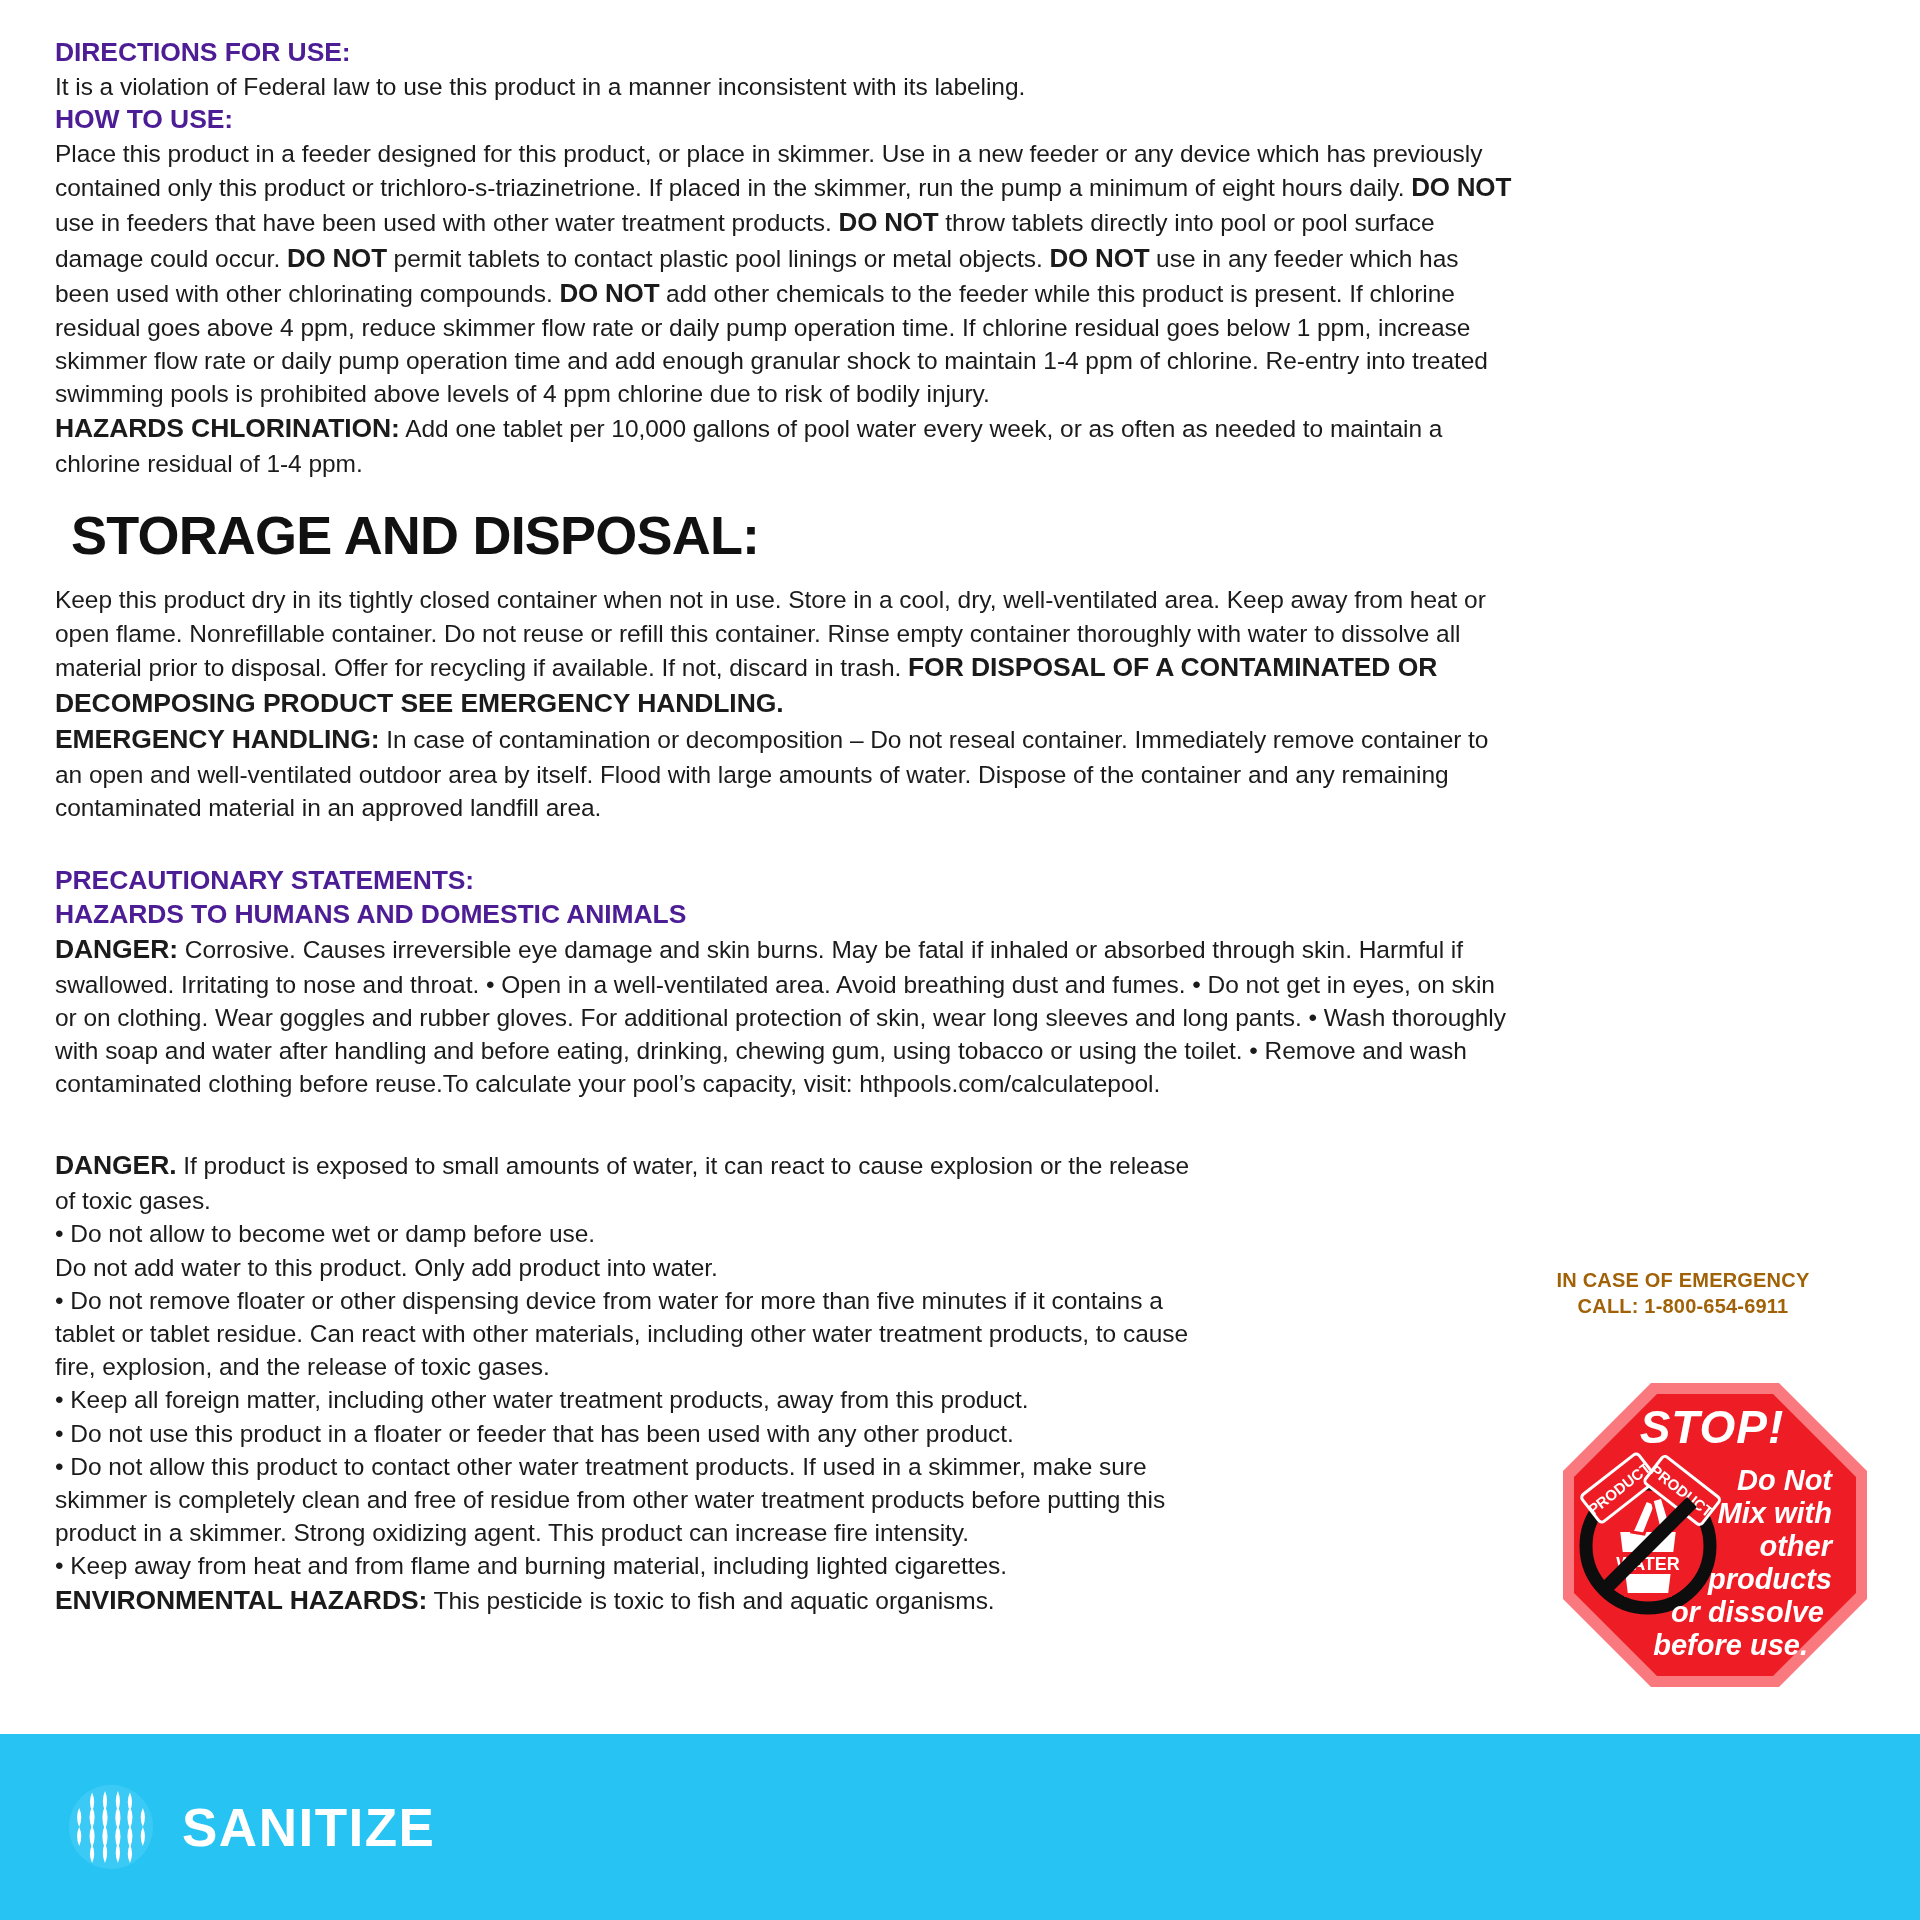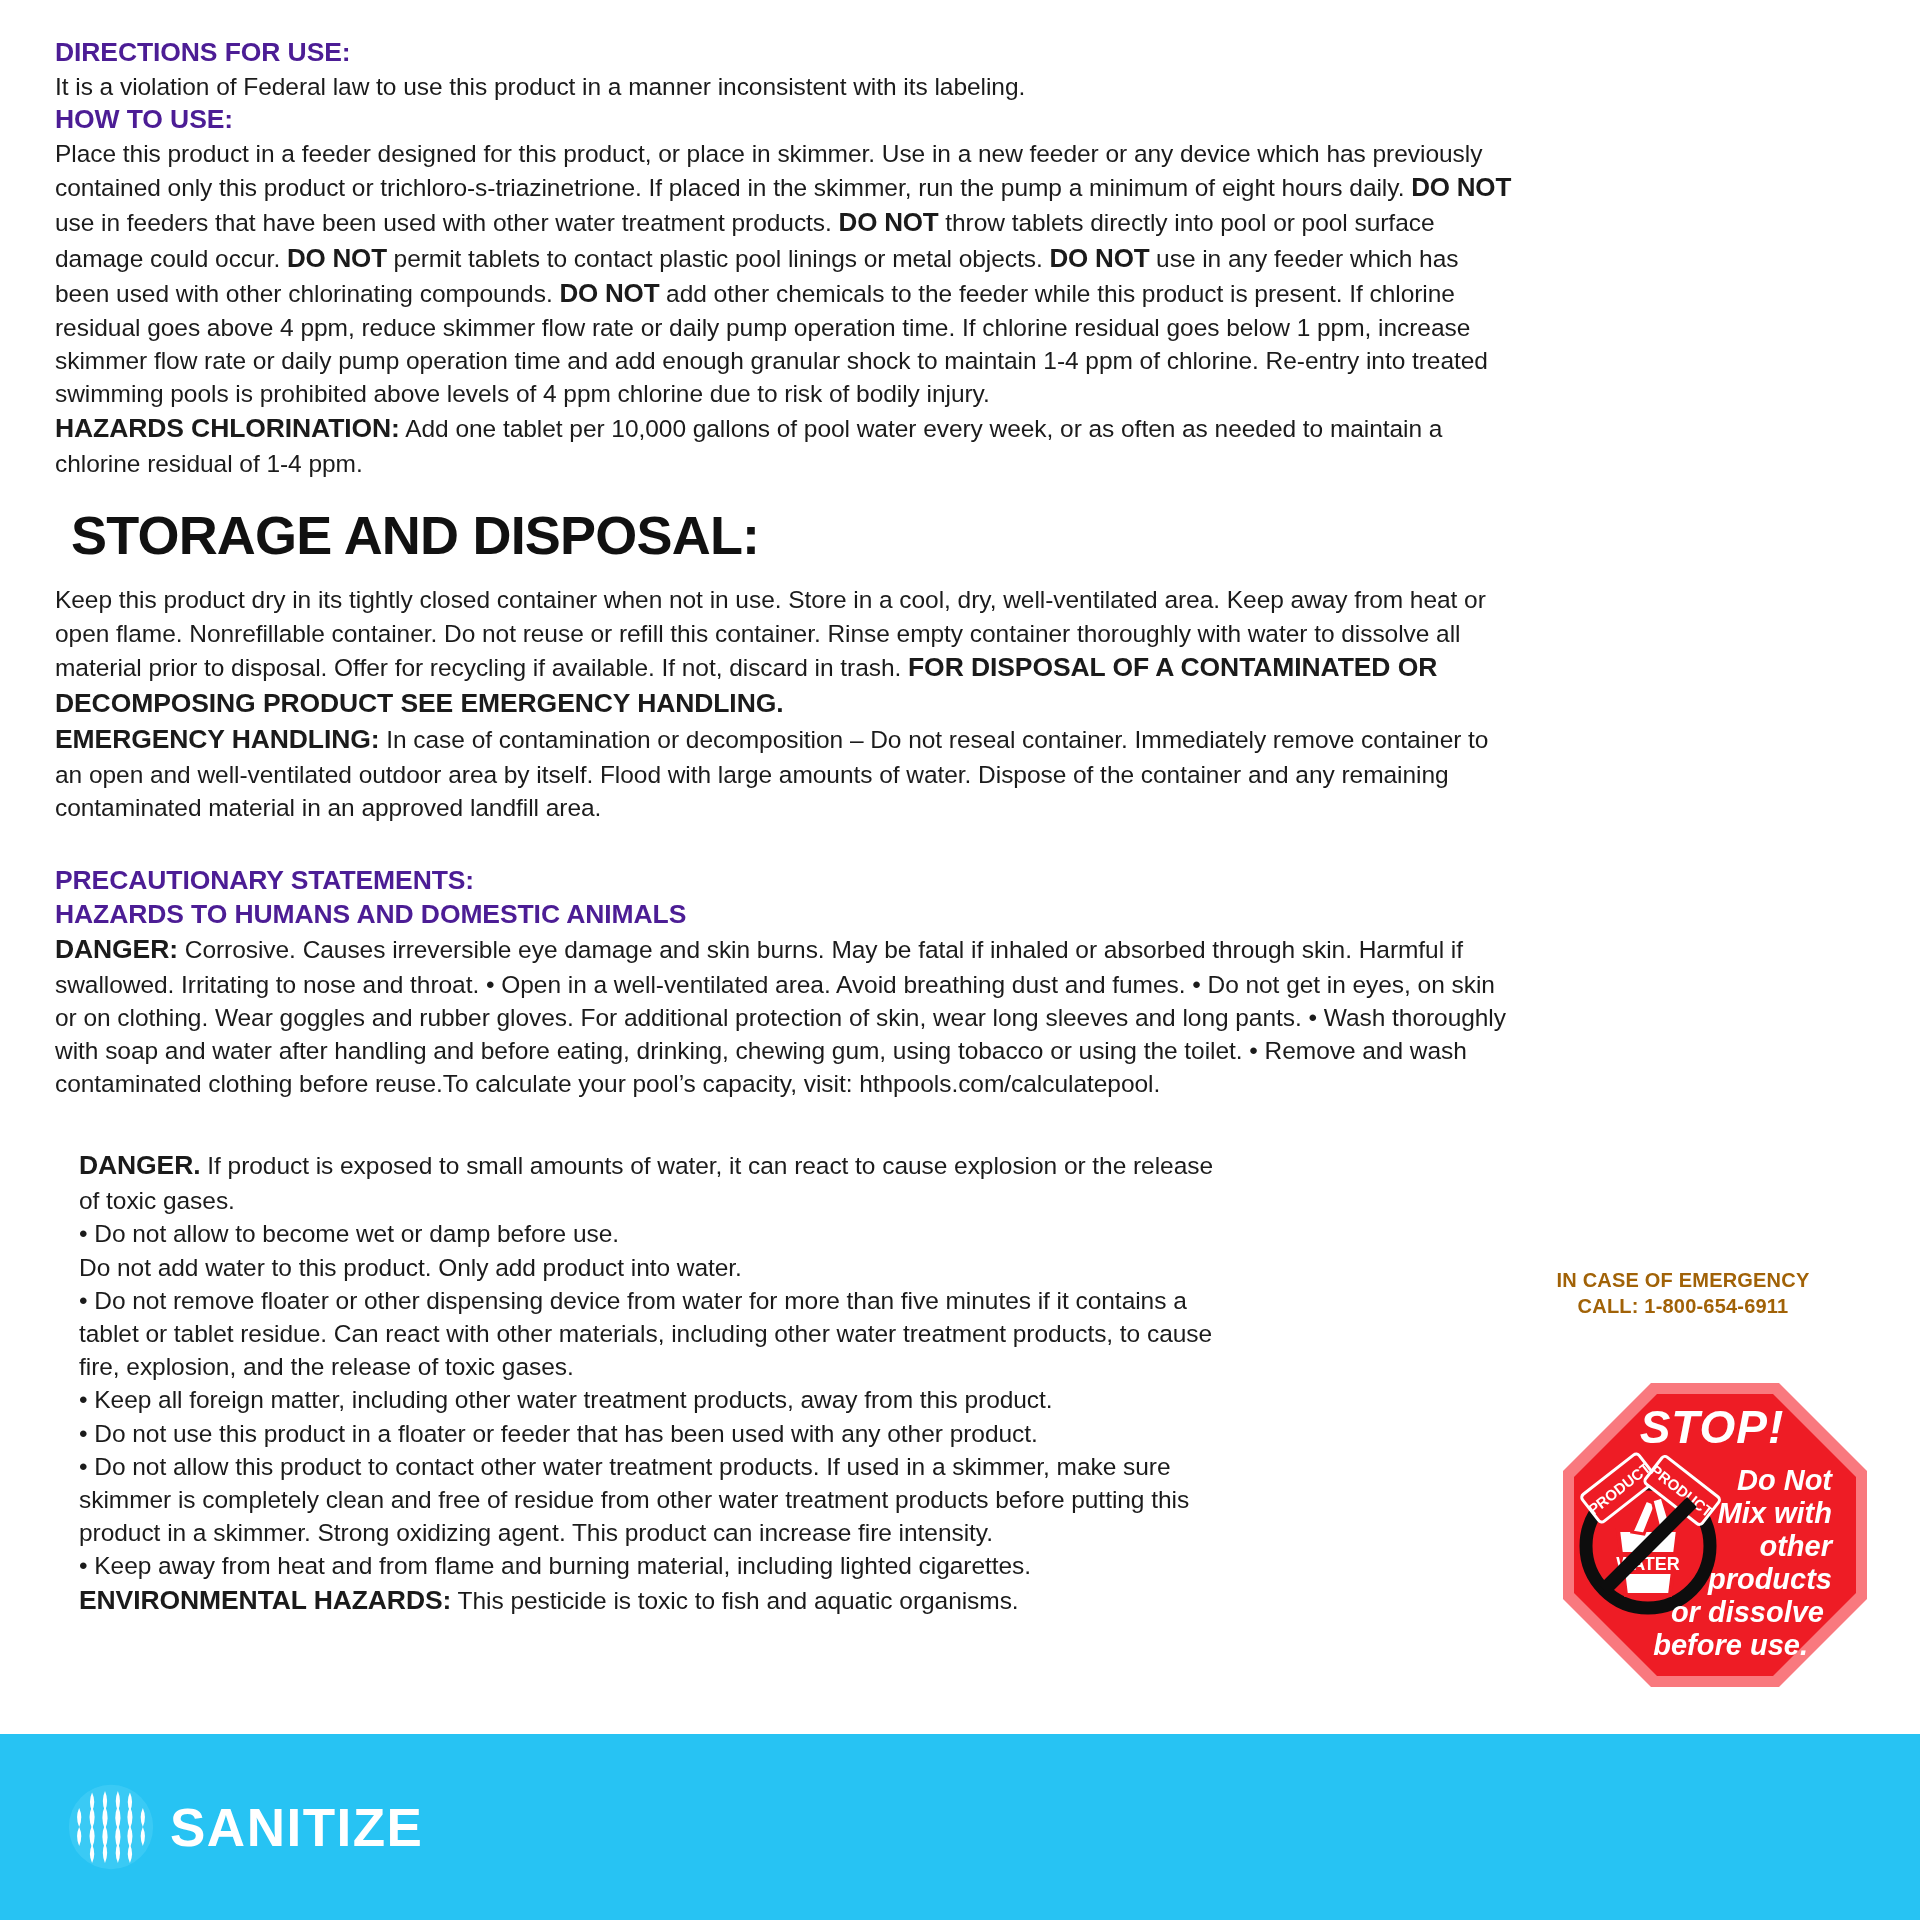--- a/index.html
+++ b/index.html
@@ -61,21 +61,21 @@
   .do-not {
     font-weight: bold;
     font-size: 26px;
     letter-spacing: -0.2px;
   }
   .gap-sm { height: 8px; }
   .gap-lg { height: 40px; }
   .gap-xl { height: 48px; }
 
   .txtcol-narrow { width: 1460px; }
-  .txtcol-mid    { width: 1140px; margin-left: 24px; }
+  .txtcol-mid    { width: 1140px; }
 
   
   .emergency {
     position: absolute;
     right: 57px;
     top: 1268px;
     width: 360px;
     text-align: center;
   }
   .emergency-line {
@@ -105,21 +105,21 @@
     width: 1920px;
     height: 186px;
     background: #27c3f3;
   }
   .footer-inner {
     position: absolute;
     left: 68px;
     top: 50px;
     display: flex;
     align-items: center;
-    gap: 16px;
+    gap: 28px;
   }
   .sanitize-mark { width: 86px; height: 86px; display: block; }
   .sanitize-text {
     color: #ffffff;
     font-weight: bold;
     font-size: 53px;
     letter-spacing: 1.5px;
     line-height: 1;
   }
 </style>

